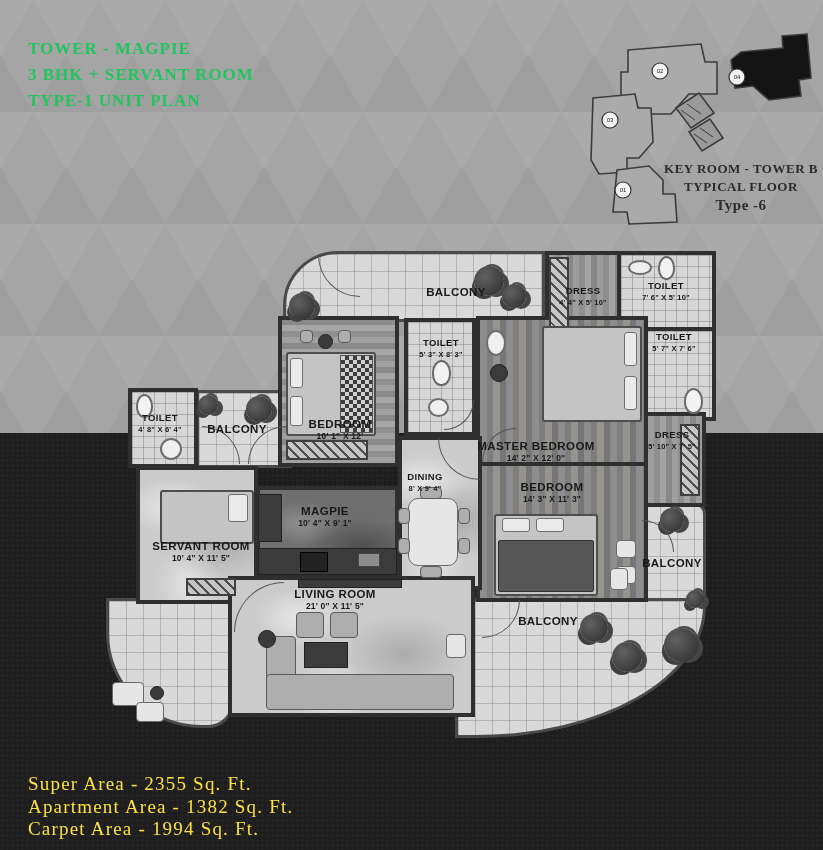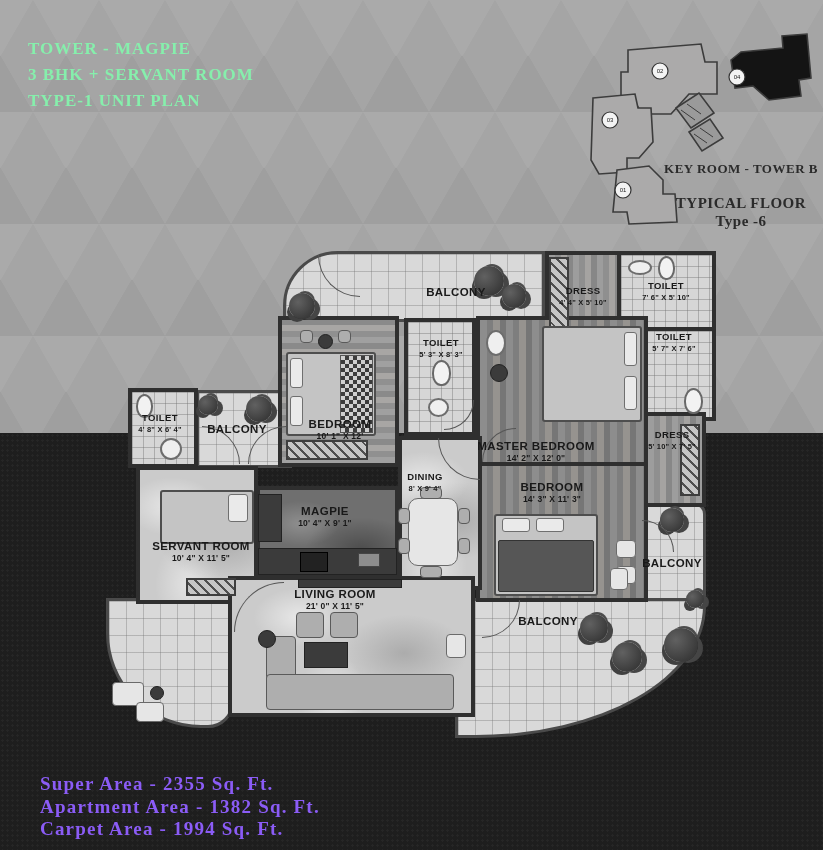--- a/index.html
+++ b/index.html
@@ -8,28 +8,28 @@
   .bg-top{position:absolute;left:0;top:0;width:823px;height:433px;background-color:#a5a5a5;
     background-image:
       linear-gradient(60deg, rgba(0,0,0,.04) 25%, transparent 25.5%),
       linear-gradient(-60deg, rgba(0,0,0,.04) 25%, transparent 25.5%),
       linear-gradient(60deg, transparent 74.5%, rgba(255,255,255,.05) 75%),
       linear-gradient(-60deg, transparent 74.5%, rgba(255,255,255,.05) 75%);
     background-size:66px 112px;}
   .bg-bottom{position:absolute;left:0;top:433px;width:823px;height:417px;background-color:#1e1e1e;
     background-image:radial-gradient(rgba(255,255,255,.035) 1px, transparent 1.2px);background-size:5px 5px;}
   
-  .title{position:absolute;left:28px;top:36px;color:#86efac;font-family:"Liberation Serif",serif;
+  .title{position:absolute;left:28px;top:36px;color:#22c55e;font-family:"Liberation Serif",serif;
     font-weight:700;font-size:17px;letter-spacing:1px;line-height:26px;}
-  .areas{position:absolute;left:40px;top:773px;color:#8b5cf6;font-family:"Liberation Serif",serif;
-    font-weight:700;font-size:19px;letter-spacing:1.2px;line-height:22.5px;}
+  .areas{position:absolute;left:28px;top:773px;color:#fde047;font-family:"Liberation Serif",serif;
+    font-weight:400;font-size:19px;letter-spacing:1.2px;line-height:22.5px;}
   .keyplan-text{position:absolute;left:660px;top:160px;width:162px;text-align:center;color:#2b2b2b;
     font-family:"Liberation Serif",serif;font-weight:700;line-height:18px;}
   .keyplan-text .kt1{font-size:13px;letter-spacing:.5px;}
-  .keyplan-text .kt2{font-size:15px;letter-spacing:.5px;margin-top:16px;}
+  .keyplan-text .kt2{font-size:13px;letter-spacing:.5px;}
   .keyplan-text .kt3{font-size:15px;letter-spacing:.5px;}
   
   .room{position:absolute;box-sizing:border-box;border:4px solid #2f2f2f;z-index:10;}
   .balc{position:absolute;box-sizing:border-box;border:3px solid #4a4a4a;z-index:5;}
   .tile{background-color:#d9d9d9;background-image:
     linear-gradient(rgba(110,110,110,.35) 1px, transparent 1px),
     linear-gradient(90deg, rgba(110,110,110,.35) 1px, transparent 1px);background-size:17px 17px;}
   .tile-sm{background-color:#d6d6d6;background-image:
     linear-gradient(rgba(110,110,110,.4) 1px, transparent 1px),
     linear-gradient(90deg, rgba(110,110,110,.4) 1px, transparent 1px);background-size:11px 11px;}

